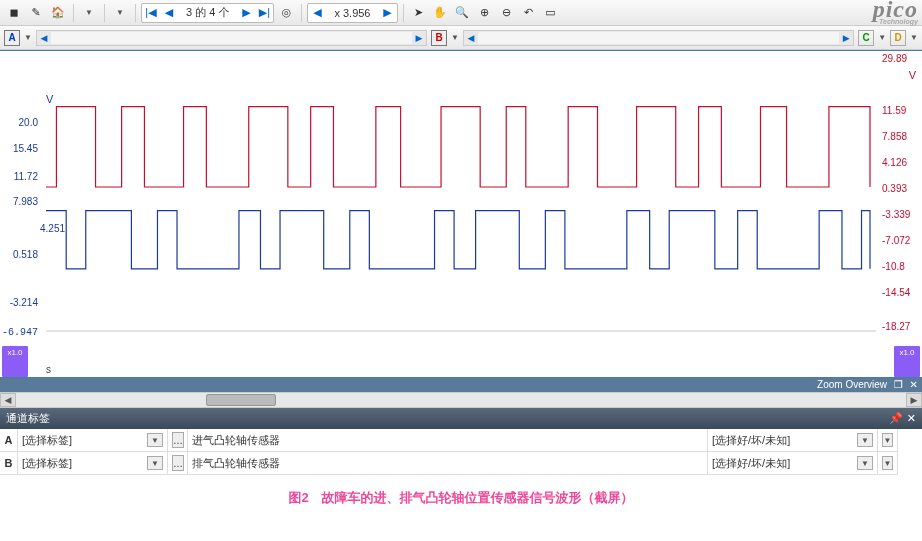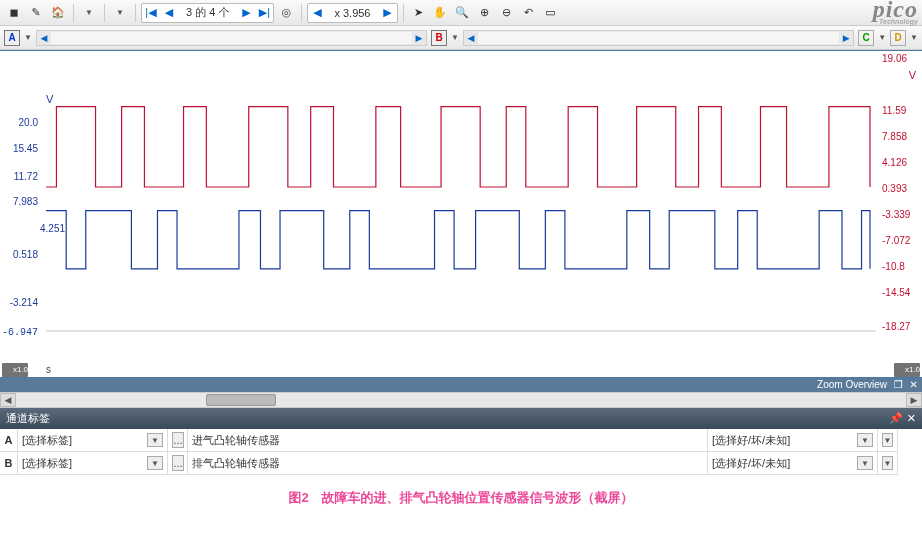--- a/index.html
+++ b/index.html
@@ -25,21 +25,21 @@
 .chart-svg { position: absolute; inset: 0; }
 .axis-left-blue { position: absolute; left: 0; width: 44px; }
 .axis-left-blue .tick { position: absolute; font-size: 10px; color: #1a3a99; text-align: right; width: 38px; }
 .axis-right-red { position: absolute; right: 0; width: 44px; }
 .axis-right-red .tick { position: absolute; font-size: 10px; color: #c01030; text-align: left; width: 38px; padding-left: 4px; }
 .axis-bottom { position: absolute; bottom: 0; left: 0; right: 0; height: 18px; }
 .axis-bottom .tick { position: absolute; font-size: 10px; color: #444; transform: translateX(-50%); }
 .unit-v-blue { position: absolute; left: 46px; top: 42px; font-size: 11px; color: #1a3a99; }
 .unit-v-red { position: absolute; right: 6px; top: 18px; font-size: 11px; color: #c01030; }
 .unit-s { position: absolute; left: 46px; bottom: 2px; font-size: 10px; color: #444; }
-.badge-x10 { position: absolute; bottom: 0; width: 26px; height: 14px; background: #737373; color: #fff; font-size: 8px; text-align: right; line-height: 14px; border-radius: 1px; }
+.badge-x10 { position: absolute; bottom: 0; width: 26px; height: 31px; background: #8b5cf6; color: #fff; font-size: 8px; text-align: center; line-height: 14px; border-radius: 1px; }
 .zoom-overview { text-align: right; padding: 1px 4px; background: #5a7a9a; color: #fff; font-size: 10px; height: 14px; }
 .zoom-overview .zclose { display: inline-block; margin-left: 4px; cursor: pointer; }
 .scrollbar-h { height: 16px; background: #e8e8e8; border-top:1px solid #ccc; border-bottom:1px solid #ccc; display: flex; align-items: center; }
 .scrollbar-h .arrow { width: 16px; height: 14px; display: inline-flex; align-items: center; justify-content: center; font-size: 9px; color: #555; cursor: pointer; background:#ddd; border:1px solid #bbb; }
 .scrollbar-h .thumb { flex: 0 0 70px; height: 12px; background: #bbb; border: 1px solid #999; margin-left: 190px; border-radius: 2px; }
 .panel-header { background: linear-gradient(#5a6a7a,#3a4a5a); color: #fff; padding: 3px 6px; font-size: 11px; display: flex; align-items: center; }
 .panel-header .pin { margin-left: auto; margin-right: 4px; }
 .tags-table { display: grid; grid-template-columns: 18px 150px 20px 520px 170px 20px; }
 .tags-table > div { border-bottom: 1px solid #ddd; border-right: 1px solid #ddd; padding: 3px 4px; font-size: 11px; background: #fff; display: flex; align-items: center; }
 .row-label { font-weight: bold; text-align: center; justify-content: center; }
@@ -120,21 +120,21 @@
       <div class="tick" style="top: 66px;">20.0</div>
       <div class="tick" style="top: 92px;">15.45</div>
       <div class="tick" style="top: 120px;">11.72</div>
       <div class="tick" style="top: 145px;">7.983</div>
       <div class="tick" style="top: 172px; padding-left: 40px;">4.251</div>
       <div class="tick" style="top: 198px;">0.518</div>
       <div class="tick" style="top: 246px;">-3.214</div>
       <div class="tick" style="top: 276px; font-family: Liberation Mono, monospace;">-6.947</div>
     </div>
   <div class="axis-right-red" id="axis-red">
-      <div class="tick" style="top: 2px;">19.06</div>
+      <div class="tick" style="top: 2px;">29.89</div>
       <div class="tick" style="top: 54px;">11.59</div>
       <div class="tick" style="top: 80px;">7.858</div>
       <div class="tick" style="top: 106px;">4.126</div>
       <div class="tick" style="top: 132px;">0.393</div>
       <div class="tick" style="top: 158px;">-3.339</div>
       <div class="tick" style="top: 184px;">-7.072</div>
       <div class="tick" style="top: 210px;">-10.8</div>
       <div class="tick" style="top: 236px;">-14.54</div>
       <div class="tick" style="top: 270px;">-18.27</div>
     </div>

